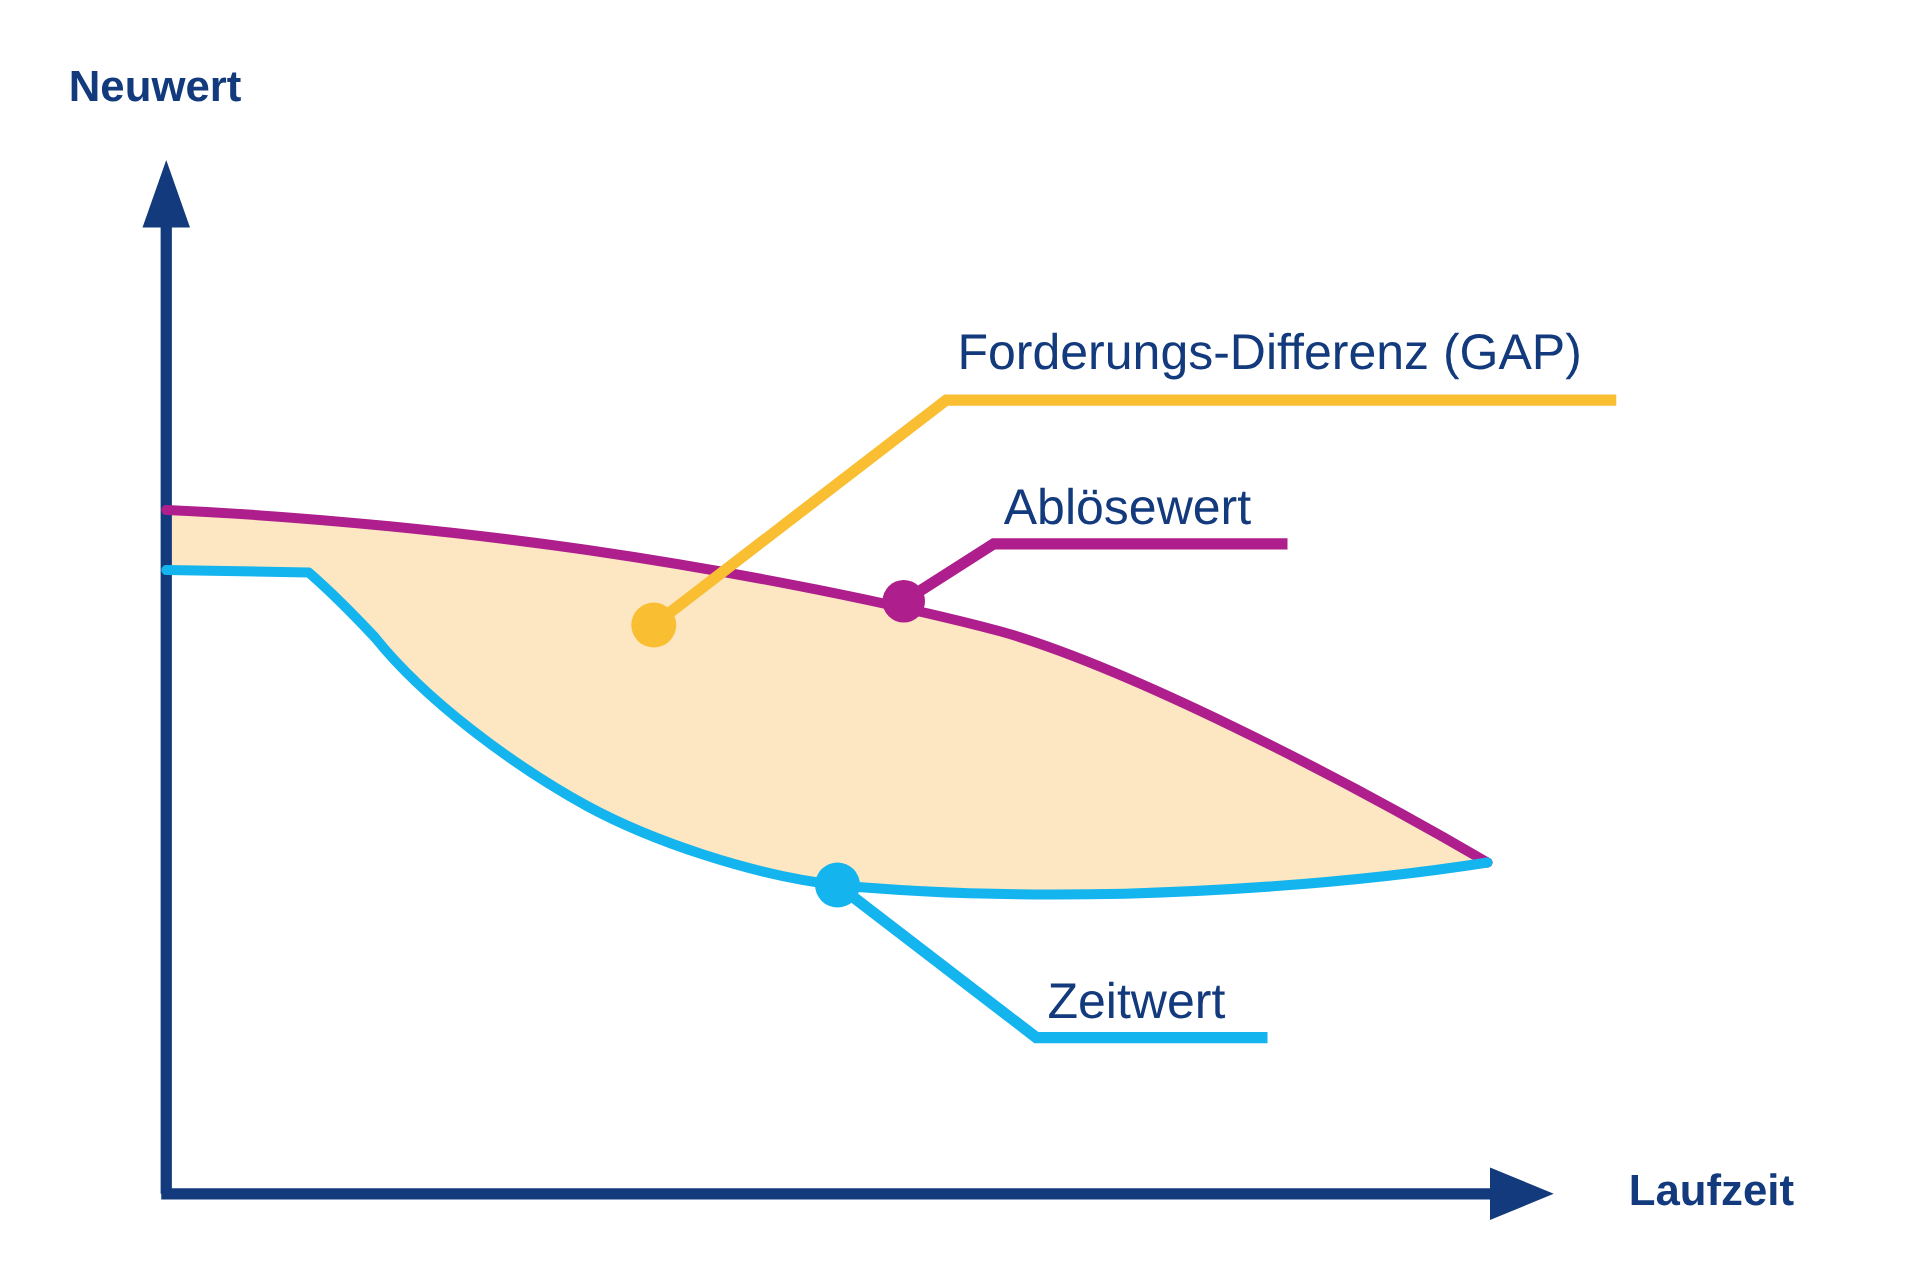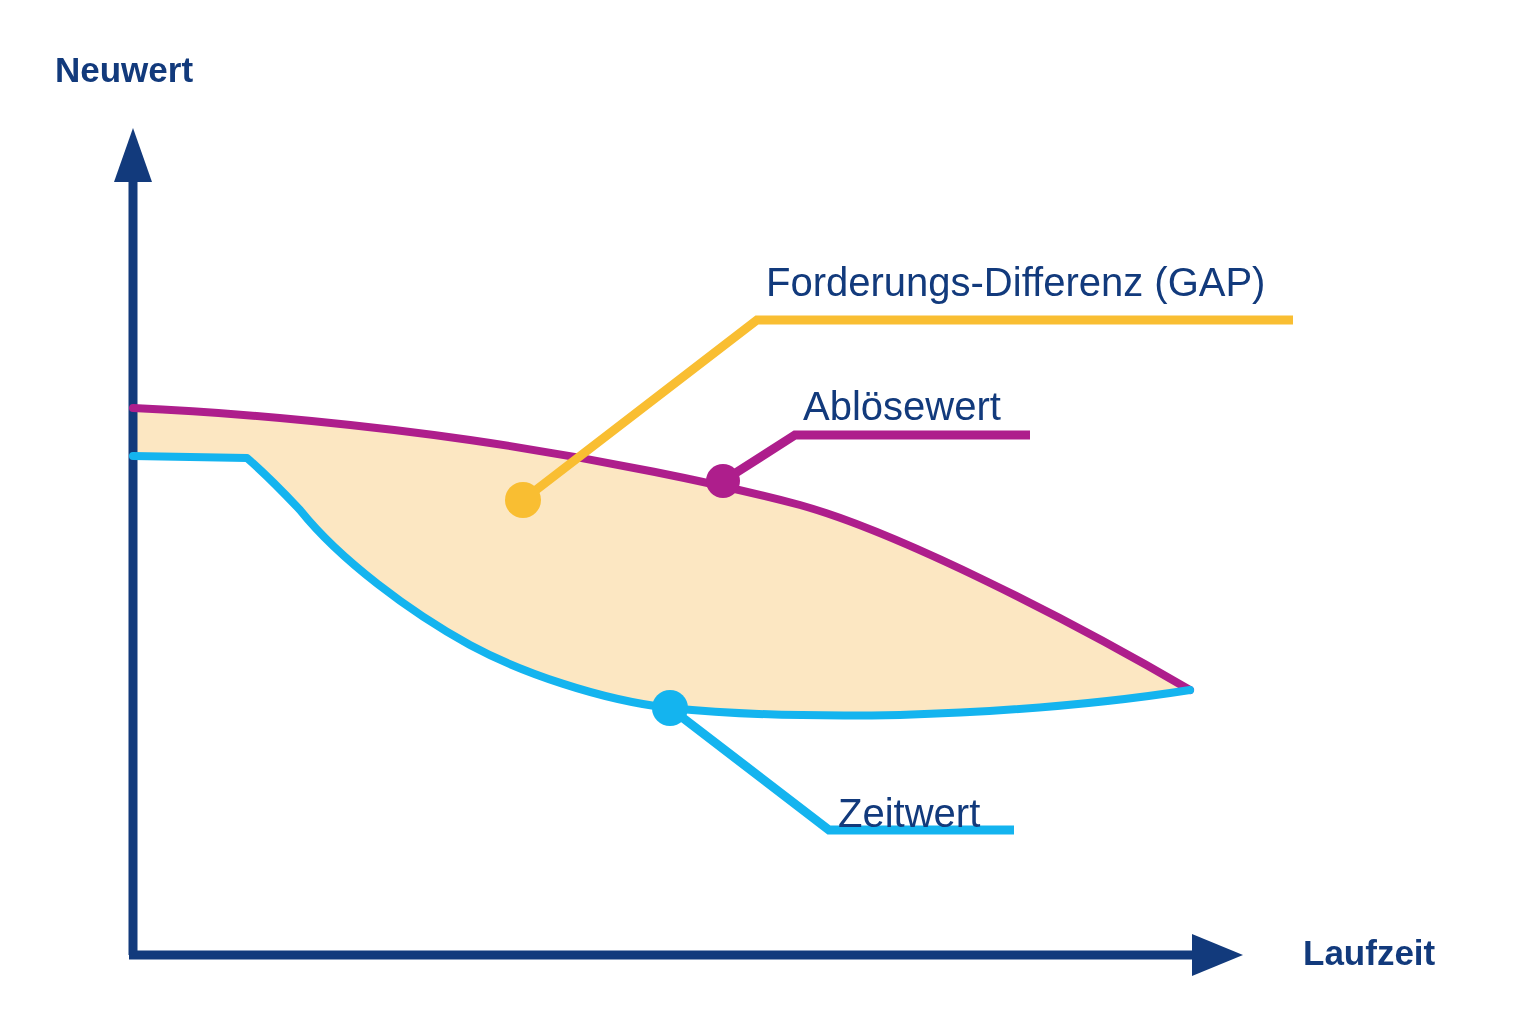--- a/index.html
+++ b/index.html
@@ -42,21 +42,21 @@
   .series-label {
     position: absolute;
     font-family: "Liberation Sans", sans-serif;
     font-weight: normal;
     font-size: 40px;
     color: #123A7C;
     white-space: nowrap;
   }
   #label-gap      { left: 766px; top: 260px; }
   #label-abloese  { left: 803px; top: 384px; }
-  #label-zeitwert { left: 838px; top: 779px; margin-top: 12px; }
+  #label-zeitwert { left: 838px; top: 779px; }
 </style>
 </head>
 <body>
 
 <div id="figure">
 
   <svg id="chart-svg" viewBox="0 0 1536 1024" xmlns="http://www.w3.org/2000/svg">
 
     <path id="gap-area" fill="#FCE7C2" stroke="none" d="M 133,408
              C 250,413 380,427 470,440

